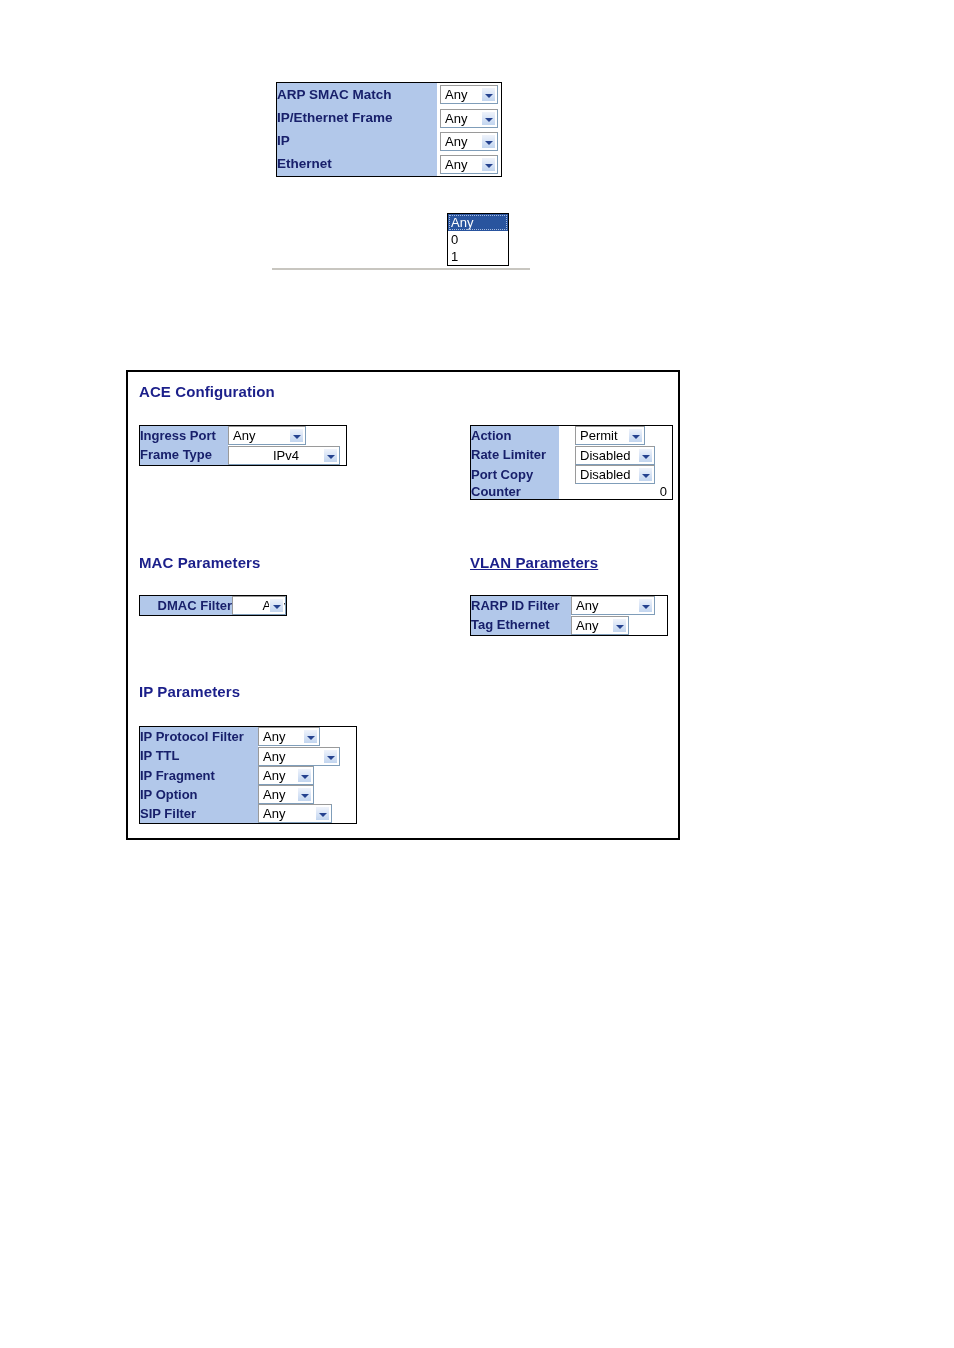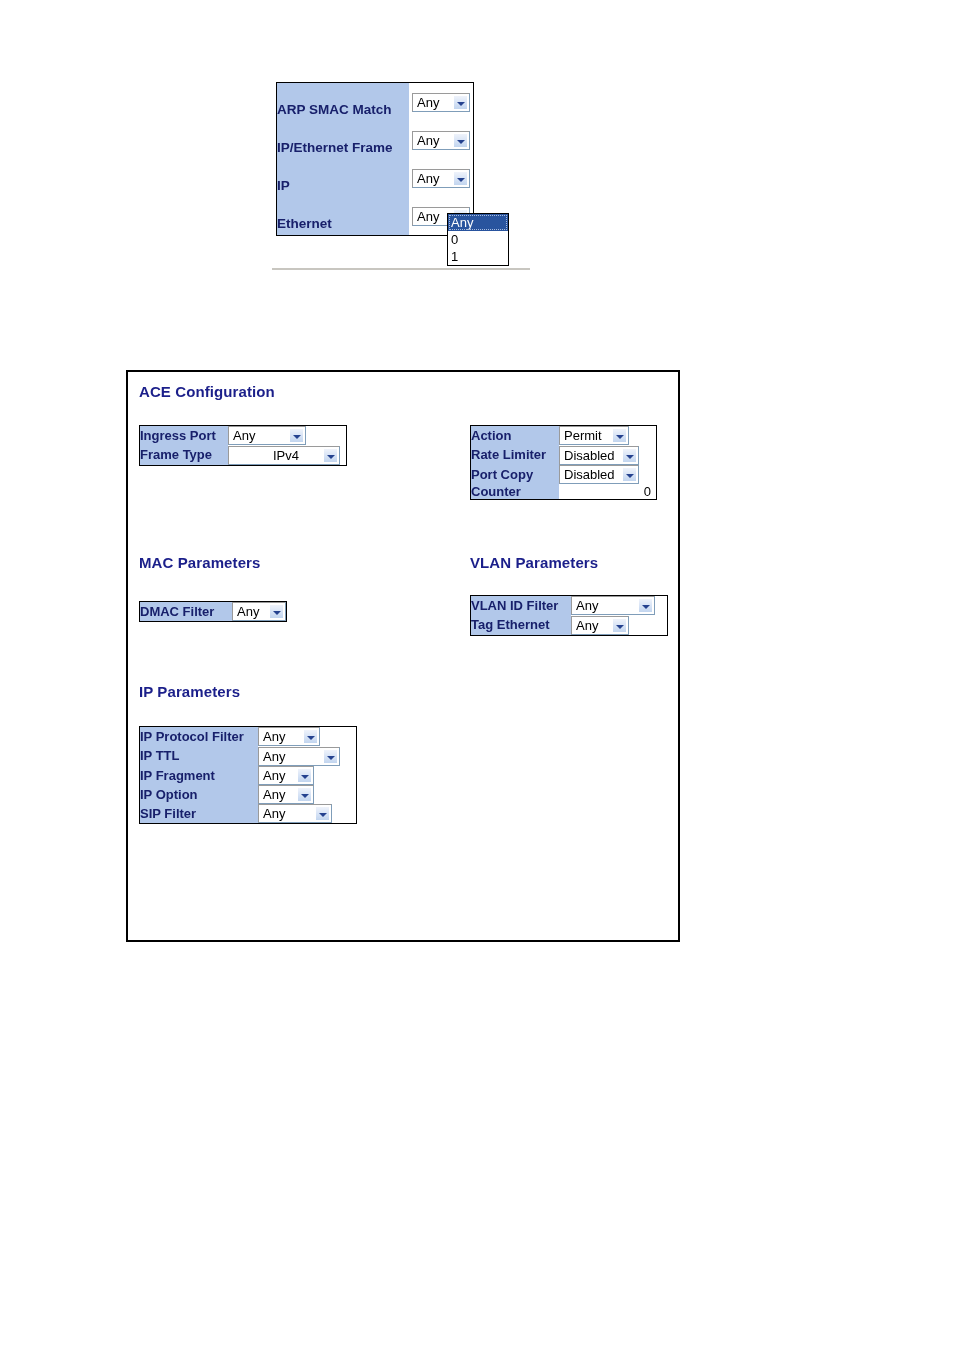--- a/index.html
+++ b/index.html
@@ -88,21 +88,21 @@
     border-right: 4px solid transparent;
     border-top: 4px solid #25428f;
   }
 
   
   #top-fragment {
     position: absolute;
     left: 276px;
     top: 82px;
   }
-  #top-fragment .lbl { width: 132px; font-size: 13.5px; padding-top: 19px; padding-bottom: 4px; }
+  #top-fragment .lbl { width: 160px; font-size: 13.5px; padding-top: 3px; padding-bottom: 4px; }
   #top-fragment .val { padding: 2px 3px 2px 3px; }
   #top-fragment .sel { width: 58px; }
 
   
   #dropdown-list {
     position: absolute;
     left: 447px;
     top: 213px;
     width: 60px;
     background: #ffffff;
@@ -131,42 +131,42 @@
     height: 2px;
     background: #c8c6c0;
   }
 
   
   #ace-panel {
     position: absolute;
     left: 126px;
     top: 370px;
     width: 554px;
-    height: 572px;
+    height: 470px;
     border: 2px solid #000000;
     background: #ffffff;
     box-sizing: border-box;
   }
   .sec-head {
     position: absolute;
     color: #1b1f8a;
     font-weight: bold;
     font-size: 15px;
     letter-spacing: 0.1px;
     white-space: nowrap;
   }
   .tbl-wrap { position: absolute; }
 
   #tbl-ace .lbl       { width: 88px; }
   #tbl-ace .val       { width: 118px; }
   #sel-ingress        { width: 78px; }
   #sel-frametype      { width: 112px; text-align: center; }
 
   #tbl-action .lbl    { width: 88px; }
-  #tbl-action .val    { width: 92px; }
+  #tbl-action .val    { width: 92px; padding-left: 16px; }
   #sel-action         { width: 70px; }
   #sel-ratelimiter    { width: 80px; }
   #sel-portcopy       { width: 80px; }
 
   #tbl-mac .lbl       { width: 92px; }
   #sel-dmac           { width: 54px; }
 
   #tbl-vlan .lbl      { width: 100px; }
   #tbl-vlan .val      { width: 96px; }
   #sel-vlanid         { width: 84px; }
@@ -293,42 +293,42 @@
       </tr>
       <tr>
         <td class="lbl last">Counter</td>
         <td class="val num">0</td>
       </tr>
     </tbody>
       </table>
   </div>
 
   <div class="sec-head" style="left:11px; top:182px;">MAC Parameters</div>
-  <div class="tbl-wrap" style="left:11px; top:229px;">
+  <div class="tbl-wrap" style="left:11px; top:223px;text-align:right;">
     <table class="cfg-table" id="tbl-mac">
       <tbody>
           <tr>
         <td class="lbl last">DMAC Filter</td>
         <td class="val">
           <span class="sel" id="sel-dmac">
             <span class="txt">Any</span>
             <span class="arrow"></span>
           </span>
         </td>
       </tr>
     </tbody>
       </table>
   </div>
 
-  <div class="sec-head" style="left:342px; top:182px;">VLAN Parameters</div>
+  <div class="sec-head" style="left:342px; top:182px;text-decoration:underline;">VLAN Parameters</div>
   <div class="tbl-wrap" style="left:342px; top:223px;">
     <table class="cfg-table" id="tbl-vlan">
       <tbody>
           <tr>
-        <td class="lbl">VLAN ID Filter</td>
+        <td class="lbl">RARP ID Filter</td>
         <td class="val">
           <span class="sel" id="sel-vlanid">
             <span class="txt">Any</span>
             <span class="arrow"></span>
           </span>
         </td>
       </tr>
       <tr>
         <td class="lbl last">Tag Ethernet</td>
         <td class="val">

